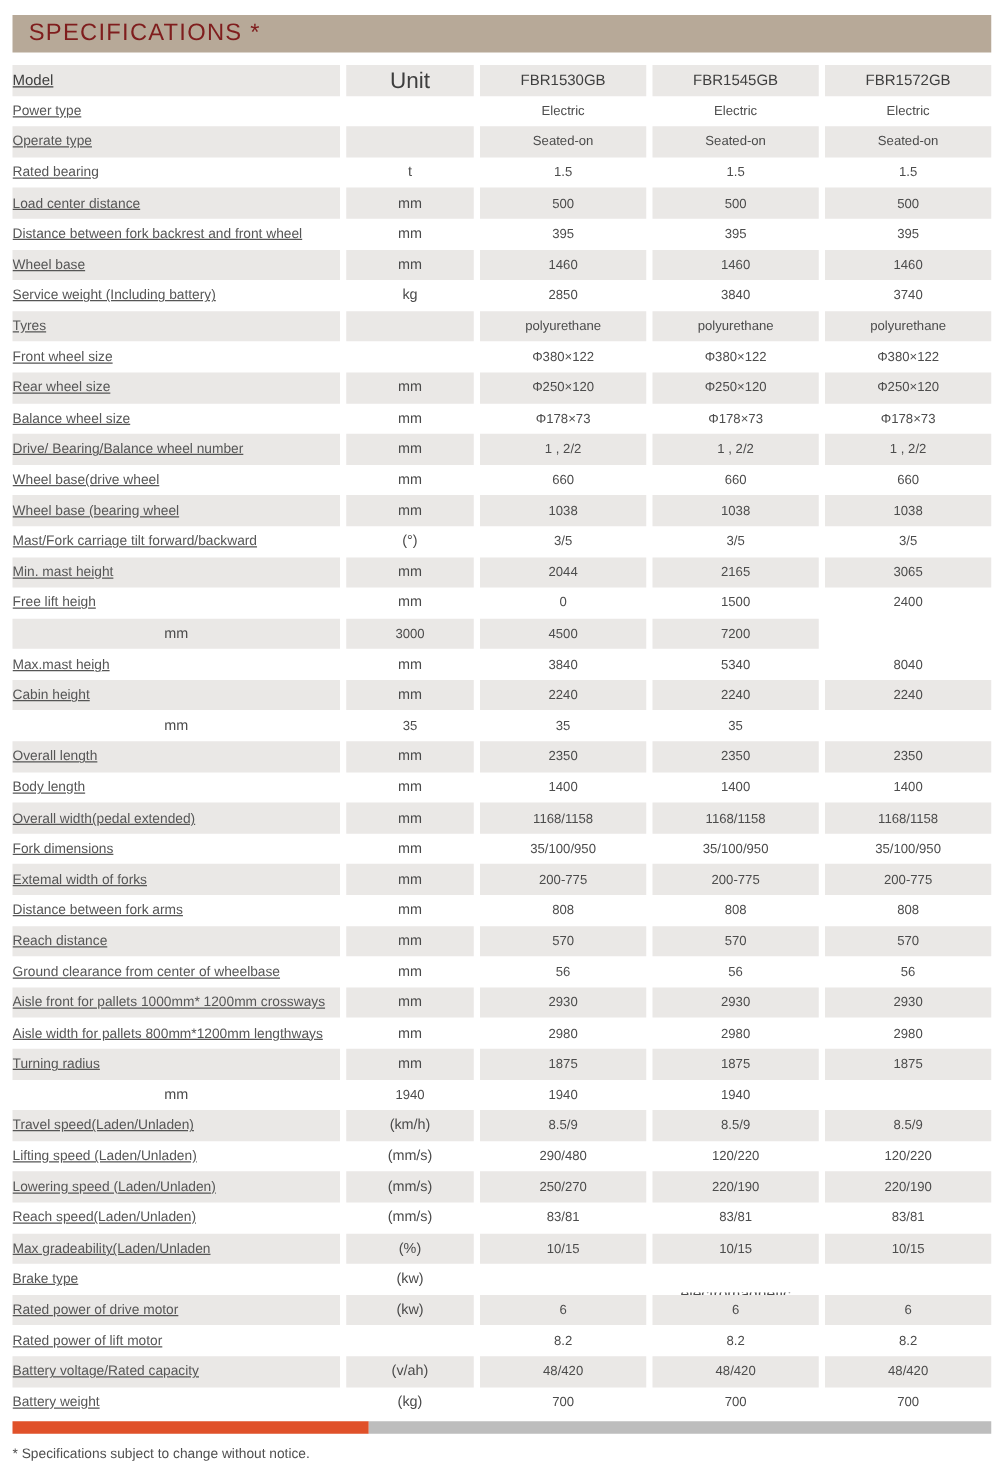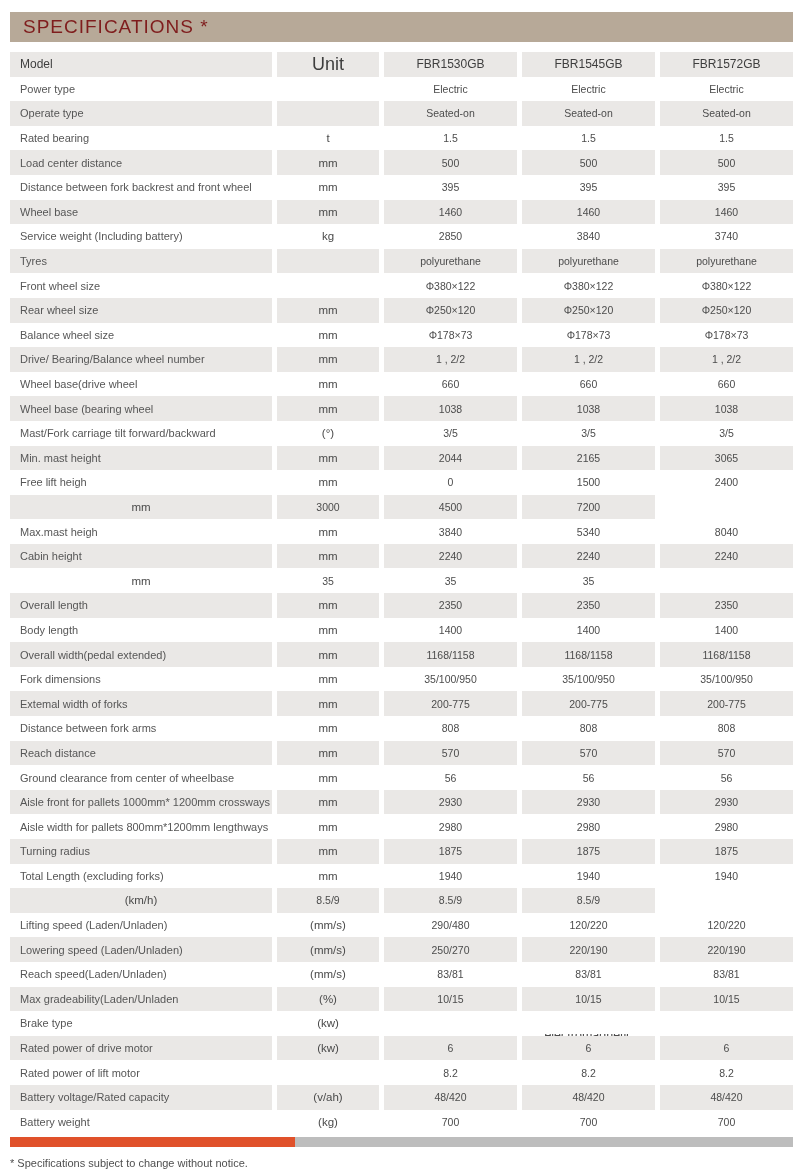--- a/index.html
+++ b/index.html
@@ -37,23 +37,23 @@
     display: flex;
     align-items: center;
     justify-content: center;
     font-size: 10.5px;
     color: #4c4c4c;
     overflow: hidden;
     white-space: nowrap;
   }
   .cell.label {
     justify-content: flex-start;
-    padding-left: 10px;
     font-size: 11px;
     color: #565656;
+    text-decoration: underline;
   }
   .cell.unit { font-size: 11.5px; color: #4a4a4a; }
   .cell.merged { grid-column: 3 / 6; font-size: 12.5px; margin-top: 23px; }
 
   .row.head .cell { font-size: 12px; color: #3e3e3e; }
   .row.head .cell.unit { font-size: 18px; }
 
   .bottom-bar {
     margin: 3px 7px 0 10px;
     height: 10px;
@@ -301,27 +301,27 @@
         <div class="cell value">2980</div>
       </div>
       <div class="row">
         <div class="cell label">Turning radius</div>
         <div class="cell unit">mm</div>
         <div class="cell value">1875</div>
         <div class="cell value">1875</div>
         <div class="cell value">1875</div>
       </div>
       <div class="row">
-        <div class="cell label">Total Length (excluding forks)</div>
         <div class="cell unit">mm</div>
         <div class="cell value">1940</div>
         <div class="cell value">1940</div>
         <div class="cell value">1940</div>
       </div>
       <div class="row">
+        <div class="cell label">Travel speed(Laden/Unladen)</div>
         <div class="cell unit">(km/h)</div>
         <div class="cell value">8.5/9</div>
         <div class="cell value">8.5/9</div>
         <div class="cell value">8.5/9</div>
       </div>
       <div class="row">
         <div class="cell label">Lifting speed (Laden/Unladen)</div>
         <div class="cell unit">(mm/s)</div>
         <div class="cell value">290/480</div>
         <div class="cell value">120/220</div>

